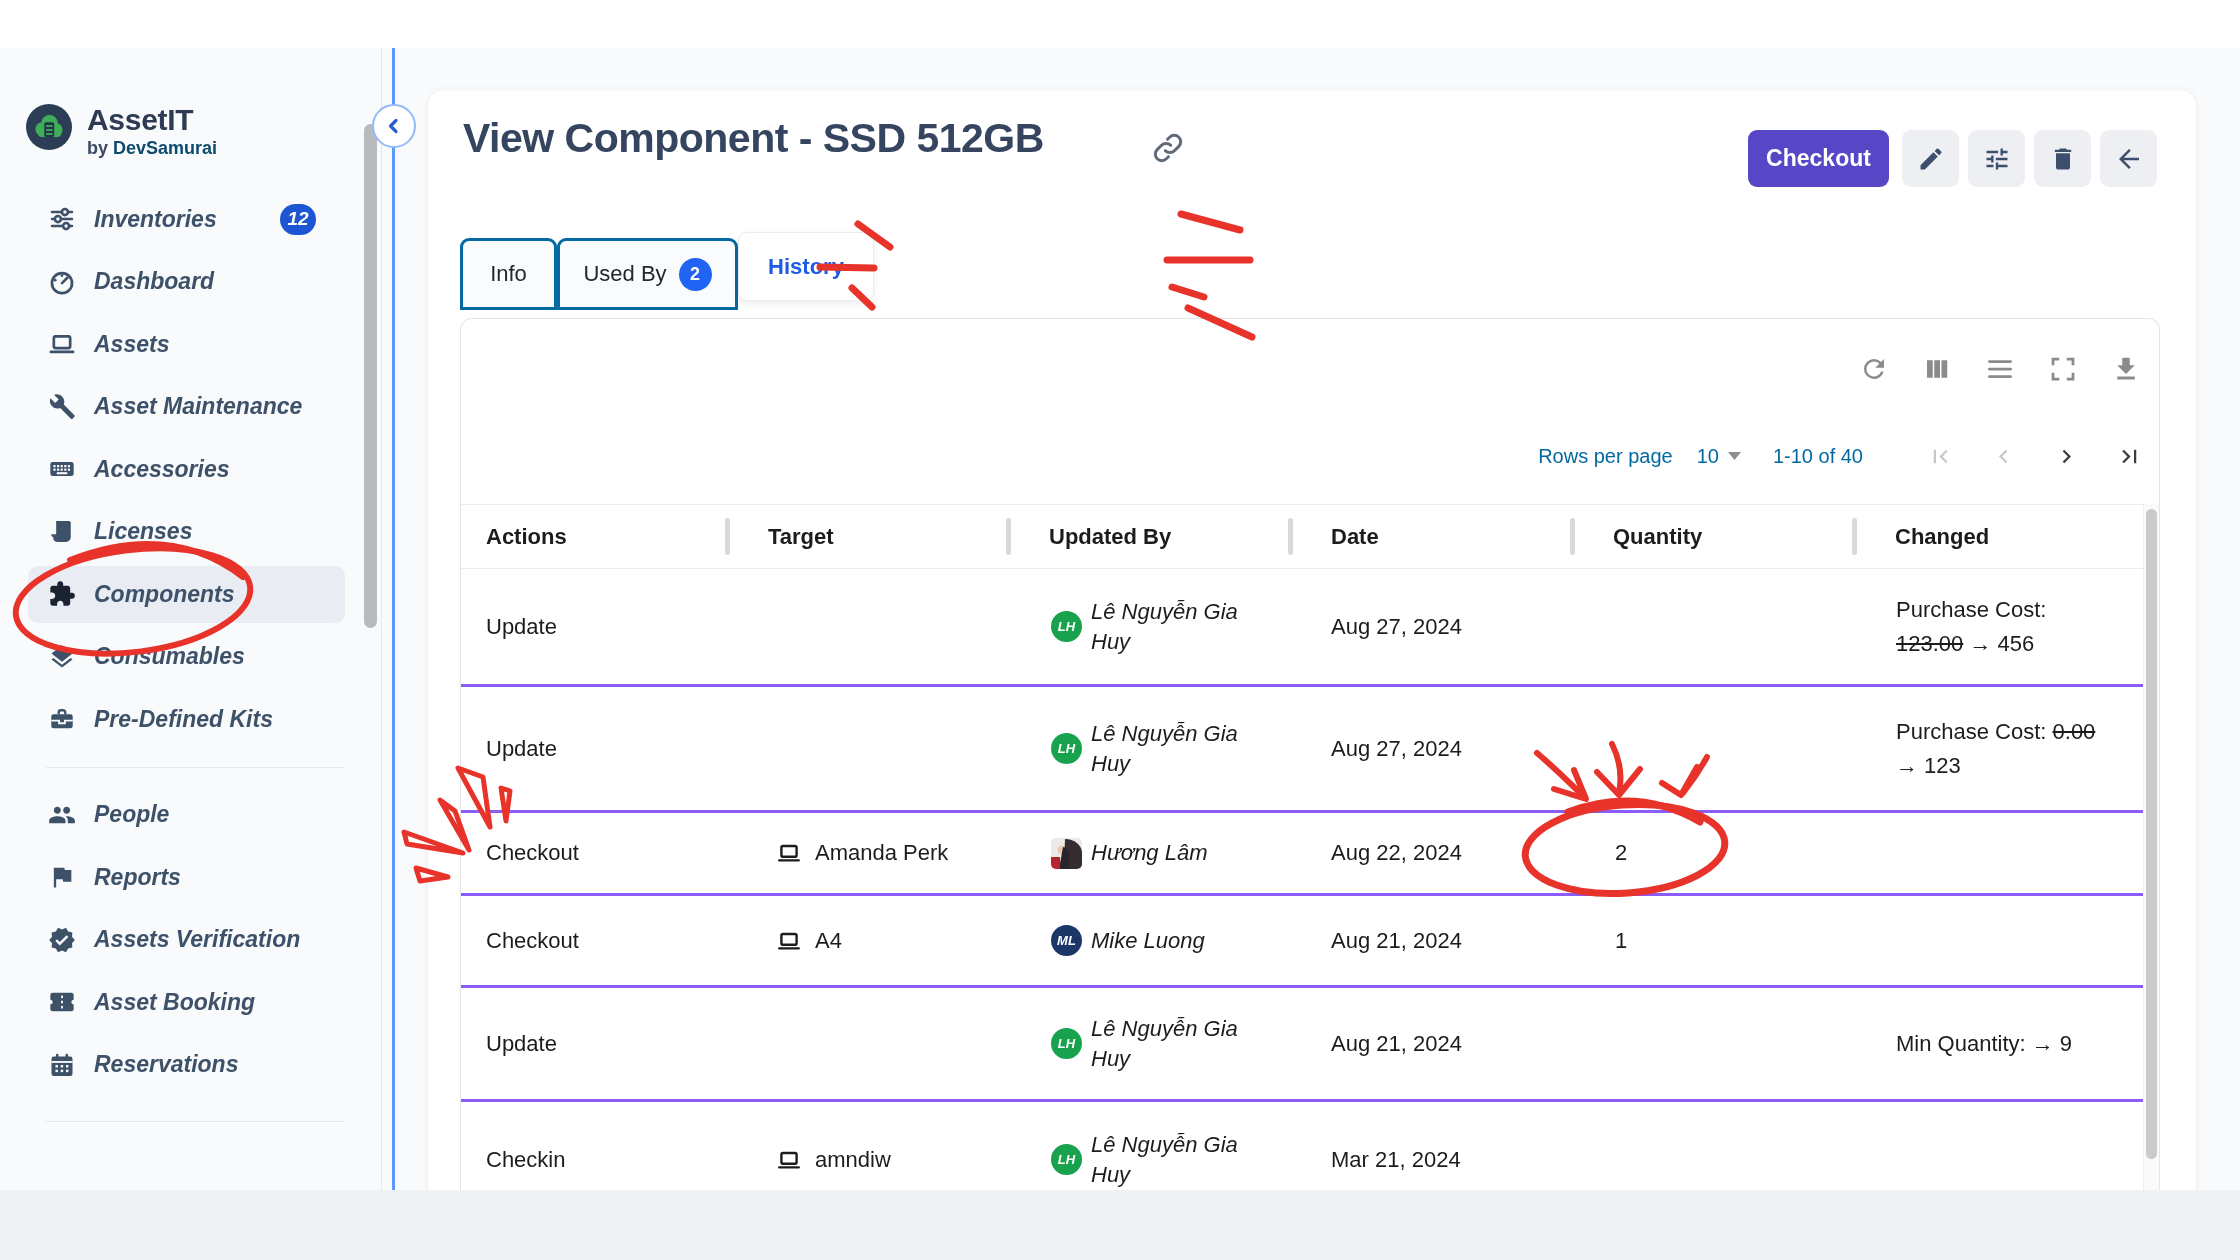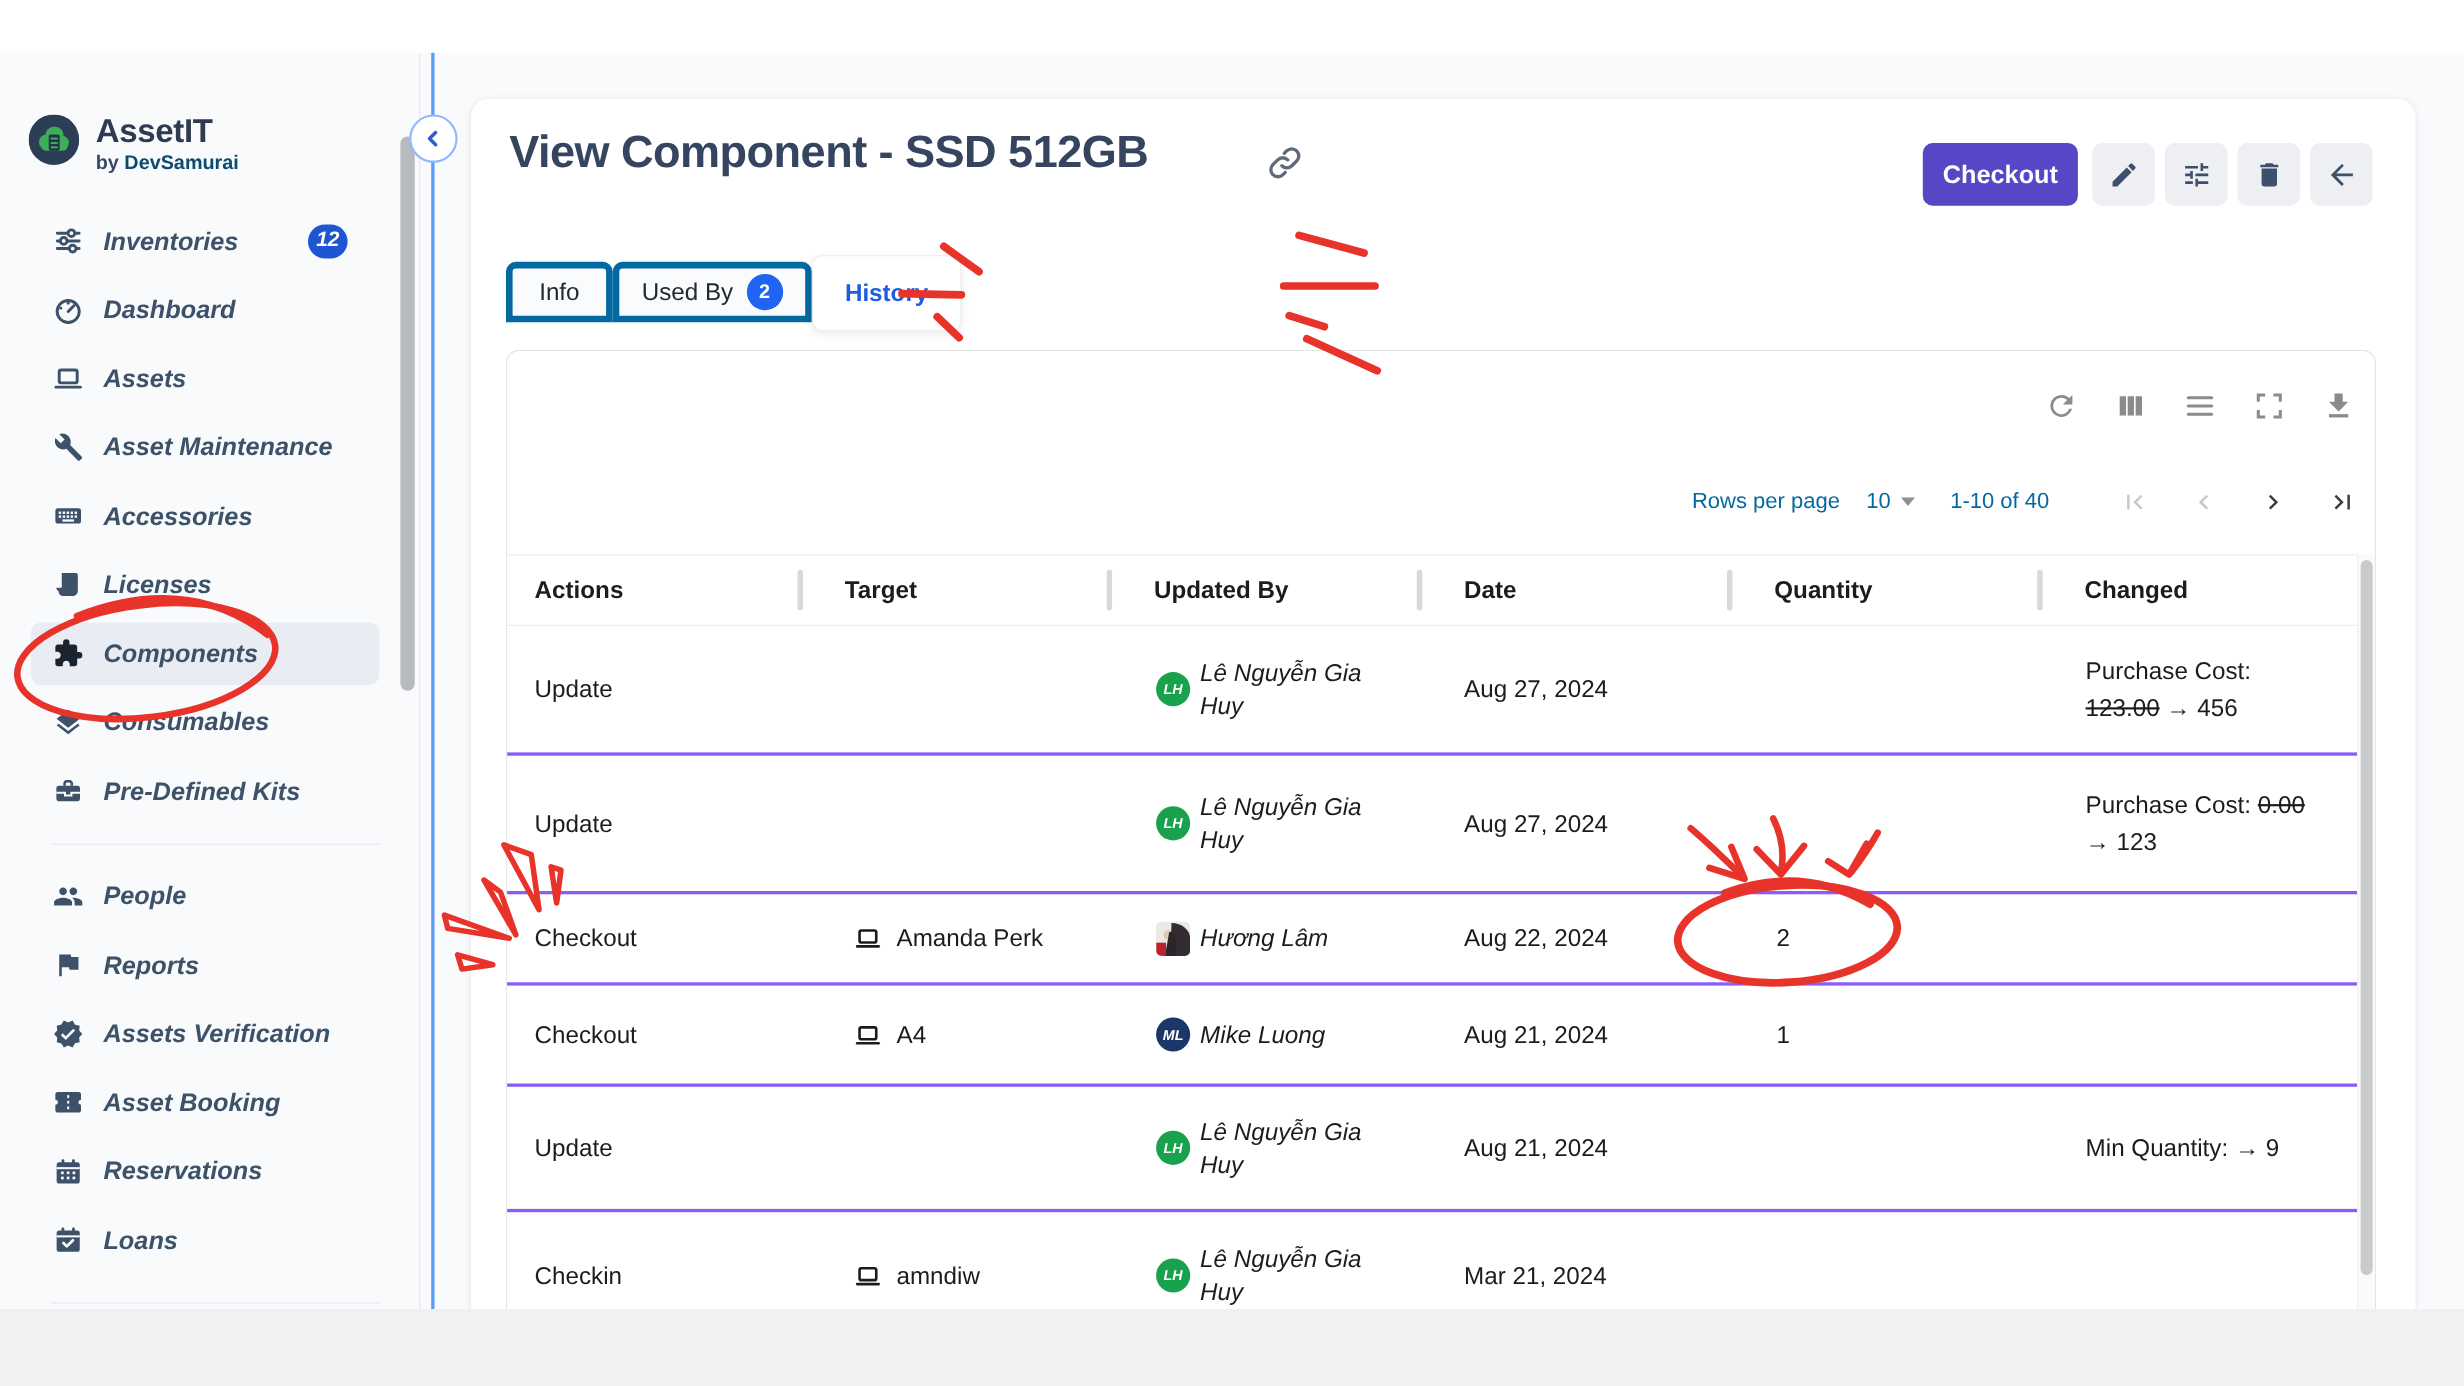--- a/index.html
+++ b/index.html
@@ -33,21 +33,21 @@
   .card{position:absolute;left:428px;top:90px;width:1768px;height:1100px;background:#fff;border-radius:16px 16px 0 0;
         box-shadow:0 1px 3px rgba(16,24,40,.07),0 0 10px rgba(16,24,40,.04);}
   .page-title{position:absolute;left:35px;top:25px;font-size:41px;font-weight:700;color:#35455f;letter-spacing:-.5px;white-space:nowrap;}
   .title-link{position:absolute;left:722px;top:40px;width:36px;height:36px;display:flex;}
   .btn-checkout{position:absolute;left:1320px;top:40px;width:141px;height:57px;background:#5747c6;color:#fff;border-radius:9px;
     font-size:23px;font-weight:700;display:flex;align-items:center;justify-content:center;cursor:pointer;}
   .icon-btn{position:absolute;top:40px;width:57px;height:57px;background:#edeff3;border-radius:9px;display:flex;align-items:center;justify-content:center;cursor:pointer;}
   .ib-edit{left:1474px;} .ib-settings{left:1540px;} .ib-delete{left:1606px;} .ib-back{left:1672px;}
 
   
-  .tab{position:absolute;top:148px;height:55px;box-sizing:border-box;background:#fafbfc;border:6px solid #0369a1;
+  .tab{position:absolute;top:148px;height:72px;box-sizing:border-box;background:#fafbfc;border:3px solid #0369a1;
     border-radius:9px 9px 0 0;display:flex;align-items:center;justify-content:center;font-size:22px;color:#23272e;cursor:pointer;}
   .tab-info{left:32px;width:97px;}
   .tab-usedby{left:129px;width:181px;gap:12px;}
   .tab-history{left:310px;top:142px;height:69px;width:136px;background:#fff;color:#1d5ce4;font-weight:700;
     border-radius:9px;border:1px solid #ececec;box-shadow:0 3px 9px rgba(0,0,0,.07);z-index:2;}
   .badge-round{width:33px;height:33px;border-radius:50%;background:#1f64f2;color:#fff;font-size:18px;font-weight:700;
     display:flex;align-items:center;justify-content:center;}
 
   
   .table-card{position:absolute;left:32px;top:228px;width:1700px;height:872px;border:1px solid #e4e4e6;border-bottom:none;
@@ -266,32 +266,20 @@
                 <rect x="10.9" y="12" width="2.1" height="2.1"></rect>
                 <rect x="15.4" y="12" width="2.1" height="2.1"></rect>
                 <rect x="6.4" y="16" width="2.1" height="2.1"></rect>
                 <rect x="10.9" y="16" width="2.1" height="2.1"></rect>
                 <rect x="15.4" y="16" width="2.1" height="2.1"></rect>
               </g>
             </svg>
         </span>
         <span class="lbl">Reservations</span>
       </div>
-      <div class="nav-item">
-        <span class="ic">
-          <svg viewBox="0 0 24 24" width="28" height="28">
-              <rect x="3" y="4.8" width="18" height="16.6" rx="2" fill="#3d5169"></rect>
-              <rect x="6.8" y="2.4" width="2.2" height="4.2" rx="1" fill="#3d5169"></rect>
-              <rect x="15" y="2.4" width="2.2" height="4.2" rx="1" fill="#3d5169"></rect>
-              <rect x="3" y="8.6" width="18" height="1.6" fill="#f8fafc"></rect>
-              <path d="M8.3 14.6l2.6 2.6 4.8-4.8" stroke="#f8fafc" stroke-width="2.2" fill="none" stroke-linecap="round" stroke-linejoin="round"></path>
-            </svg>
-        </span>
-        <span class="lbl">Loans</span>
-      </div>
       <div class="nav-divider" style="height:26px;align-items:flex-end;">
           <span class="ln"></span>
         </div>
     </div>
     <div class="sb-scrollbar"></div>
   </div>
 
   <div class="blue-line"></div>
   <div class="collapse-btn">
     <span style="display:flex;">

